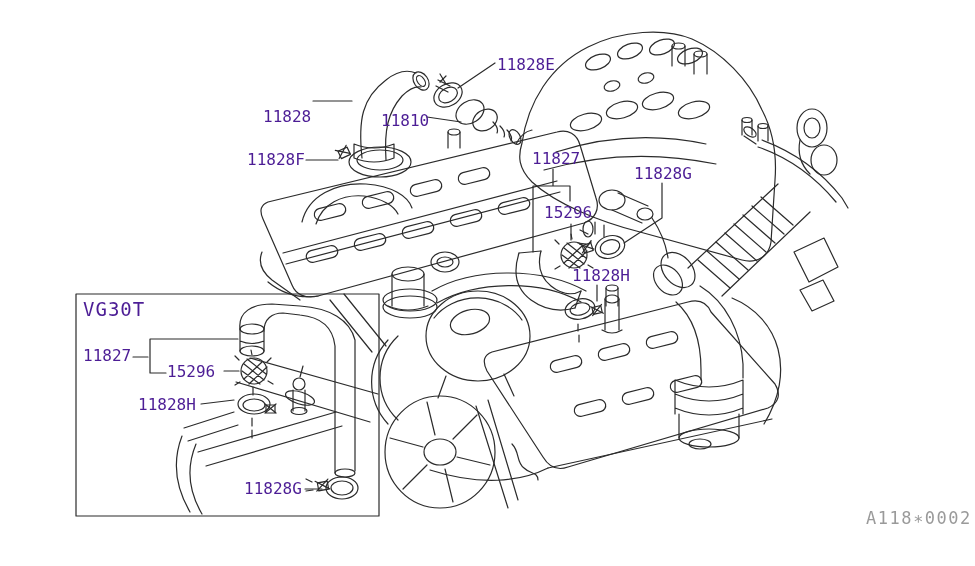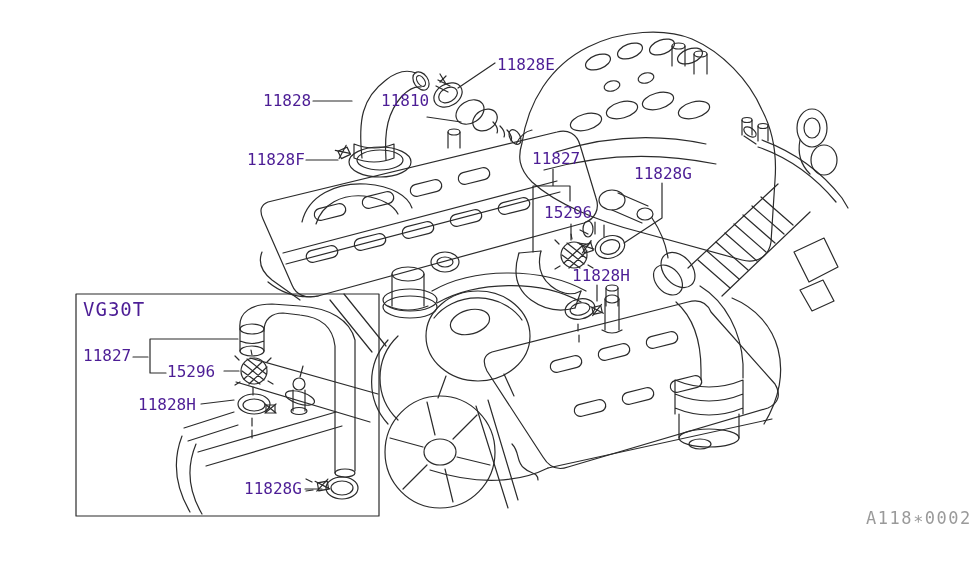--- a/index.html
+++ b/index.html
@@ -257,23 +257,23 @@
     </g>
     <path d="M312,482 L306,479 M313,490 L306,491"></path>
 
     <path d="M133,357 H148 M150,339 V373 M150,339 H238 M150,373 H166"></path>
     <path d="M224,371 H239"></path>
     <path d="M201,404 L234,400"></path>
     <path d="M305,489 H322"></path>
   </g>
 </svg>
 
-  <div class="pl" style="left:263px;top:92px">11828</div>
+  <div class="pl" style="left:263px;top:108px">11828</div>
   <div class="pl" style="left:497px;top:56px">11828E</div>
-  <div class="pl" style="left:381px;top:92px">11810</div>
+  <div class="pl" style="left:381px;top:112px">11810</div>
   <div class="pl" style="left:247px;top:151px">11828F</div>
   <div class="pl" style="left:532px;top:150px">11827</div>
   <div class="pl" style="left:544px;top:204px">15296</div>
   <div class="pl" style="left:634px;top:165px">11828G</div>
   <div class="pl" style="left:572px;top:267px">11828H</div>
 
   <div class="pl inset-title" style="left:83px;top:299px">VG30T</div>
   <div class="pl" style="left:83px;top:347px">11827</div>
   <div class="pl" style="left:167px;top:363px">15296</div>
   <div class="pl" style="left:138px;top:396px">11828H</div>

